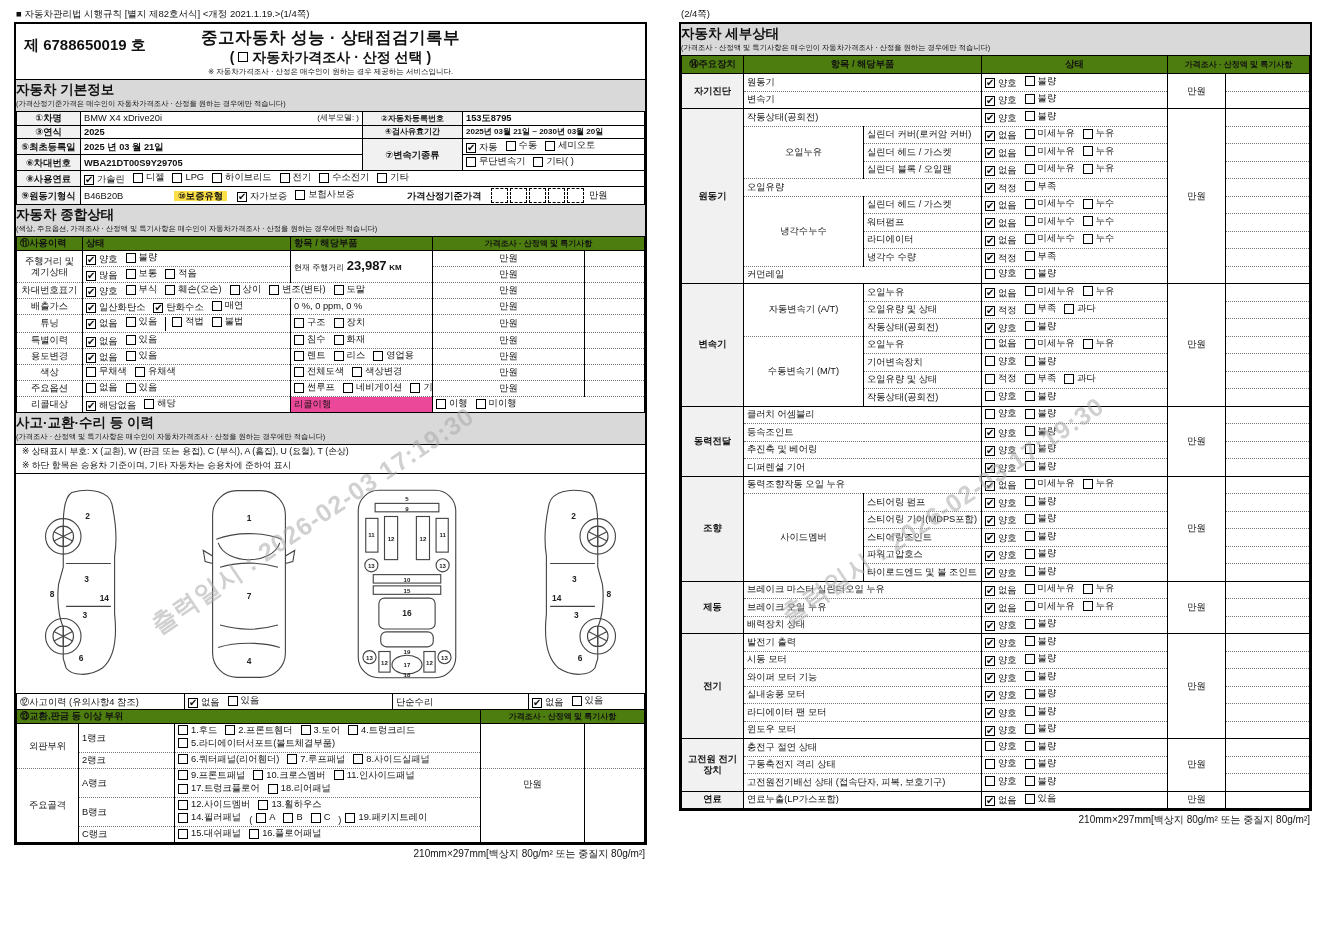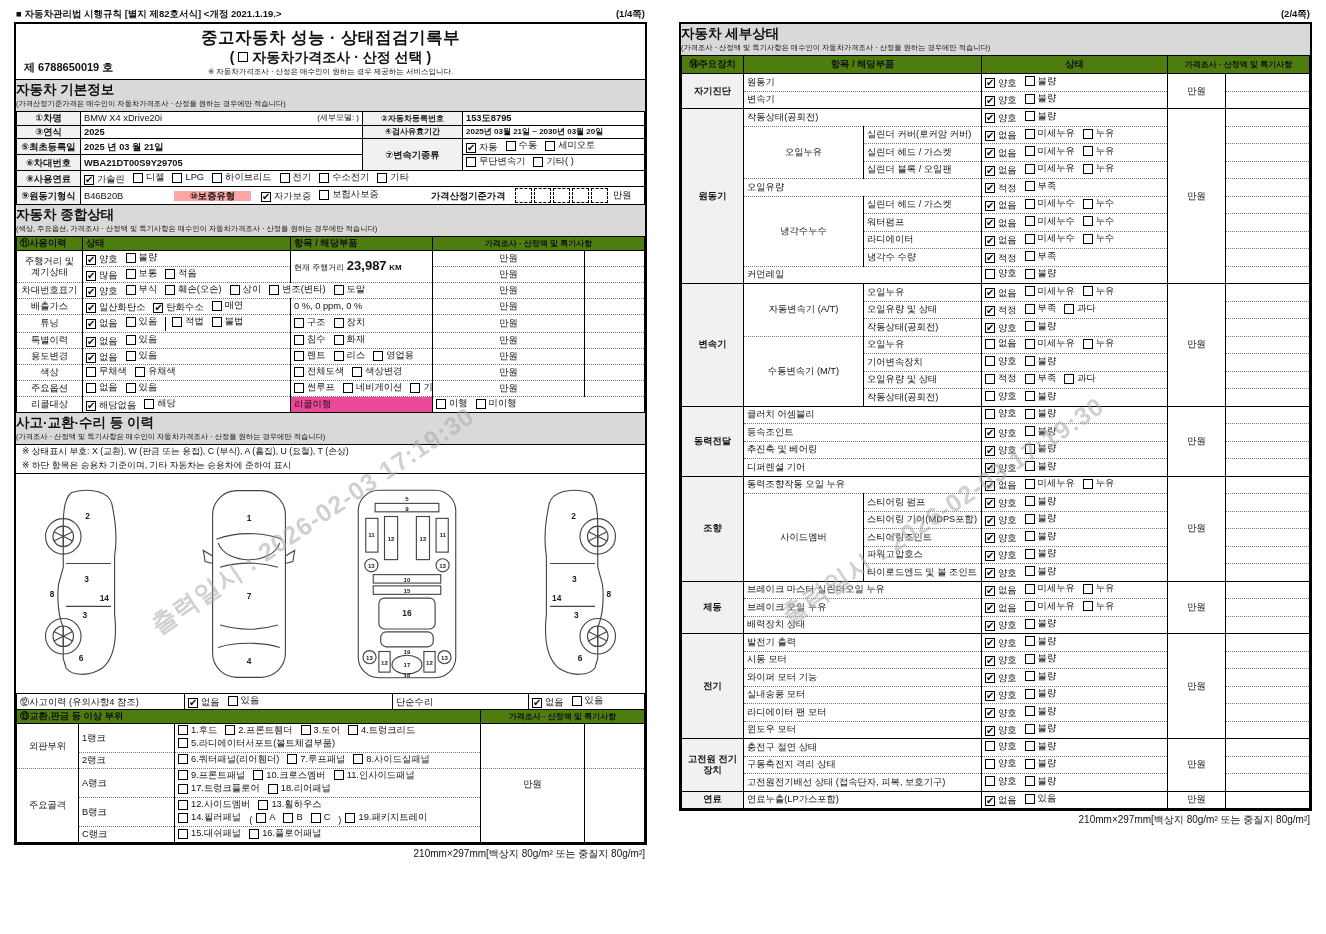--- a/index.html
+++ b/index.html
@@ -1,27 +1,27 @@
 <!DOCTYPE html>
 <html><head>
 <meta charset="utf-8">
 <style>
   * { box-sizing: border-box; margin:0; padding:0; }
   body { width:1326px; height:934px; overflow:hidden; background:#fff;
          font-family:"Liberation Sans","DejaVu Sans",sans-serif; color:#111; }
   .pages { display:flex; gap:32px; padding:8px 14px 0 14px; }
   .pagewrap { width:637px; position:relative; }
-  .pagehead { display:flex; justify-content:space-between; font-size:9.5px; padding:0 2px 6px 2px; height:14px;font-weight:bold; }
+  .pagehead { display:flex; font-size:9.5px; padding:0 2px 6px 2px; height:14px; }
   .page { border:2px solid #000; background:#fff; position:relative; }
   .wm { position:absolute; font-size:25px; font-weight:bold; color:#aaa; opacity:.55;
         transform:rotate(-34deg); white-space:nowrap; letter-spacing:1px; pointer-events:none; z-index:5; }
   .footer { text-align:right; font-size:10px; padding:2px 2px 0 0; }
 
   .hdrbox { position:relative; border-bottom:1.5px solid #000; padding:3px 0 2px 0; text-align:center; }
-  .docno { position:absolute; left:8px; top:36px; font-size:11px; font-weight:bold; }
+  .docno { position:absolute; left:8px; top:12px; font-size:15px; font-weight:bold; }
   .t1 { font-size:16.5px; font-weight:bold; letter-spacing:0.5px; }
   .t2 { font-size:14px; font-weight:bold; }
   .t3 { font-size:7.5px; }
 
   .band { background:#d9d9d9; text-align:left; border-bottom:1.5px solid #000; padding:1px 0 2px 0; }
   .band .bt { font-size:13.5px; font-weight:bold; }
   .band .bs { font-size:7.3px; }
 
   table { border-collapse:collapse; width:100%; table-layout:fixed; }
   td { font-size:9.3px; padding:1px 3px; vertical-align:middle;
@@ -163,21 +163,21 @@
                 </span><span class="opt">
                   <span class="cb"></span>
                   <span class="olb">기타</span>
                 </span></td>
         </tr>
         <tr class="solid-t">
           <td class="lab">⑨원동기형식</td>
           <td colspan="3">
             <span style="display:inline-flex; align-items:center; gap:10px; width:100%;">
               <span class="val" style="width:80px">B46B20B</span>
-              <span class="lab" style="background:#fca5a5; padding:0 16px; font-weight:bold;">⑩보증유형</span>
+              <span class="lab" style="background:#fde047; padding:0 4px; font-weight:bold;">⑩보증유형</span>
               <span class="optcell" style="width:160px"><span class="opt">
                       <span class="cb ck">✔</span>
                       <span class="olb">자가보증</span>
                     </span><span class="opt">
                       <span class="cb"></span>
                       <span class="olb">보험사보증</span>
                     </span></span>
               <span class="bold">가격산정기준가격</span>
               <span>
                 <span class="pricebox"></span><span class="pricebox"></span><span class="pricebox"></span><span class="pricebox"></span><span class="pricebox"></span>

